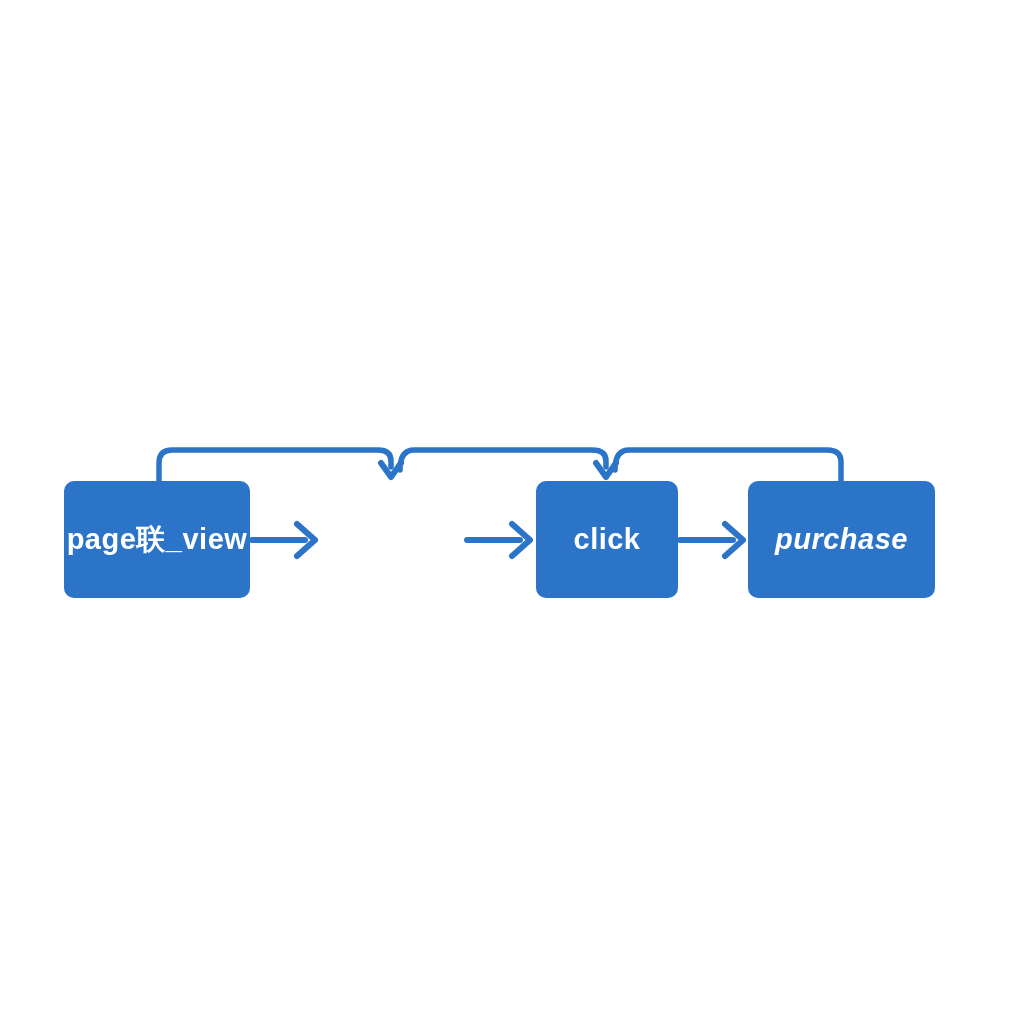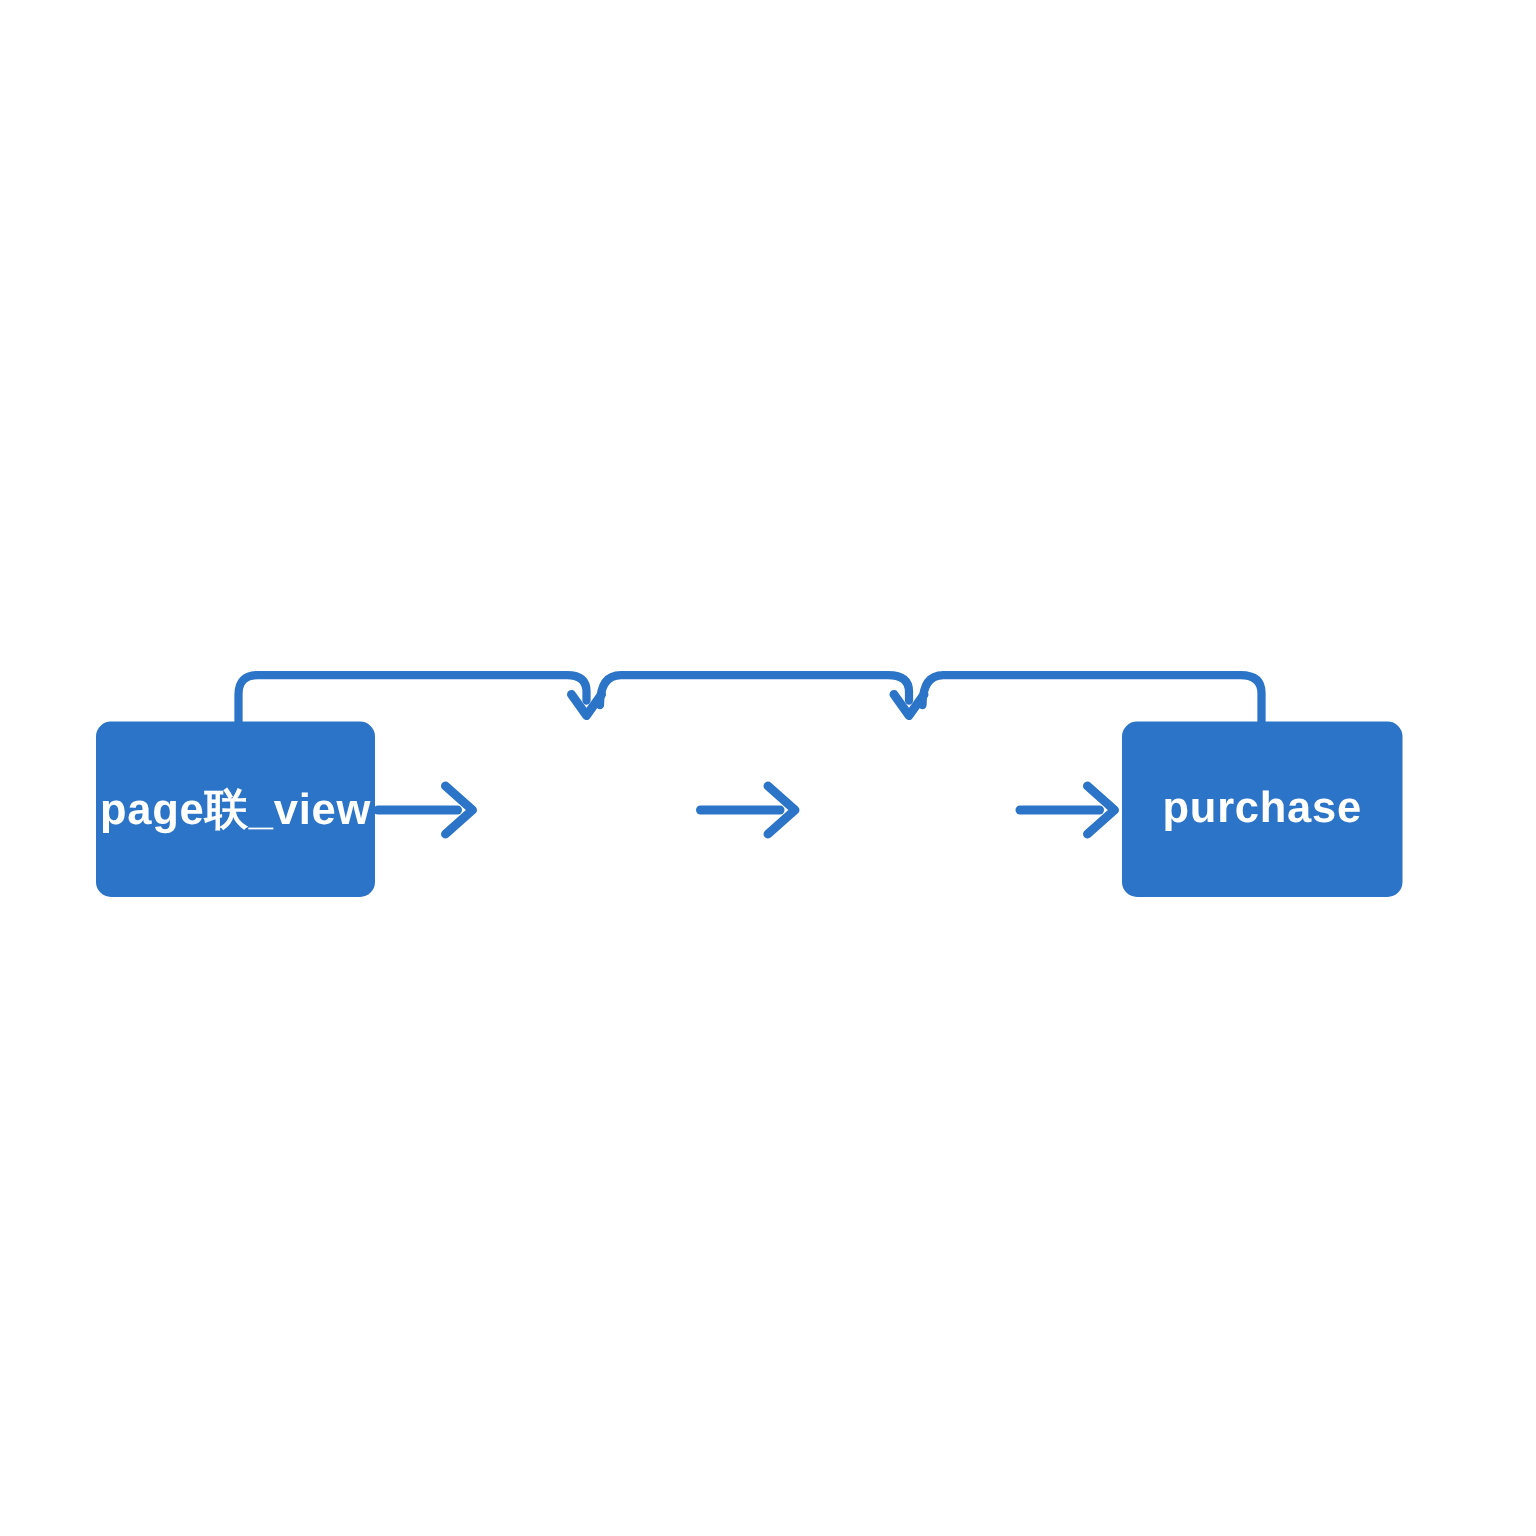--- a/index.html
+++ b/index.html
@@ -42,21 +42,21 @@
   .node-label {
     color: var(--text-color, #ffffff);
     font-size: 29px;
     font-weight: 600;
     letter-spacing: 0.5px;
     white-space: nowrap;
   }
   .node-page-view { left: 64px;  width: 186px; }
   .node-scroll    { left: 321px; width: 144px; }
   .node-click     { left: 536px; width: 142px; }
-  .node-purchase  { left: 748px; width: 187px; }
+  .node-purchase  { left: 748px; width: 187px; font-style: italic; }
 </style>
 </head>
 <body>
 
 <div class="canvas">
 
   <svg class="edges-layer" viewBox="0 0 1024 1024">
 
     <g>
       <path class="edge-line" d="M252,540 H305"></path>
@@ -80,17 +80,20 @@
       <path class="edge-head" d="M596,463 L606,477 L616,463"></path>
     </g>
     <g>
       <path class="edge-arc" d="M615,470 Q615,450 629,450 L827,450 Q841,450 841,462 L841,481"></path>
     </g>
   </svg>
 
   <div class="node node-page-view">
     <span class="node-label">page联_view</span>
   </div>
+  <div class="node node-click">
+    <span class="node-label">click</span>
+  </div>
   <div class="node node-purchase">
     <span class="node-label">purchase</span>
   </div>
 
 </div>
 
 </body></html>

